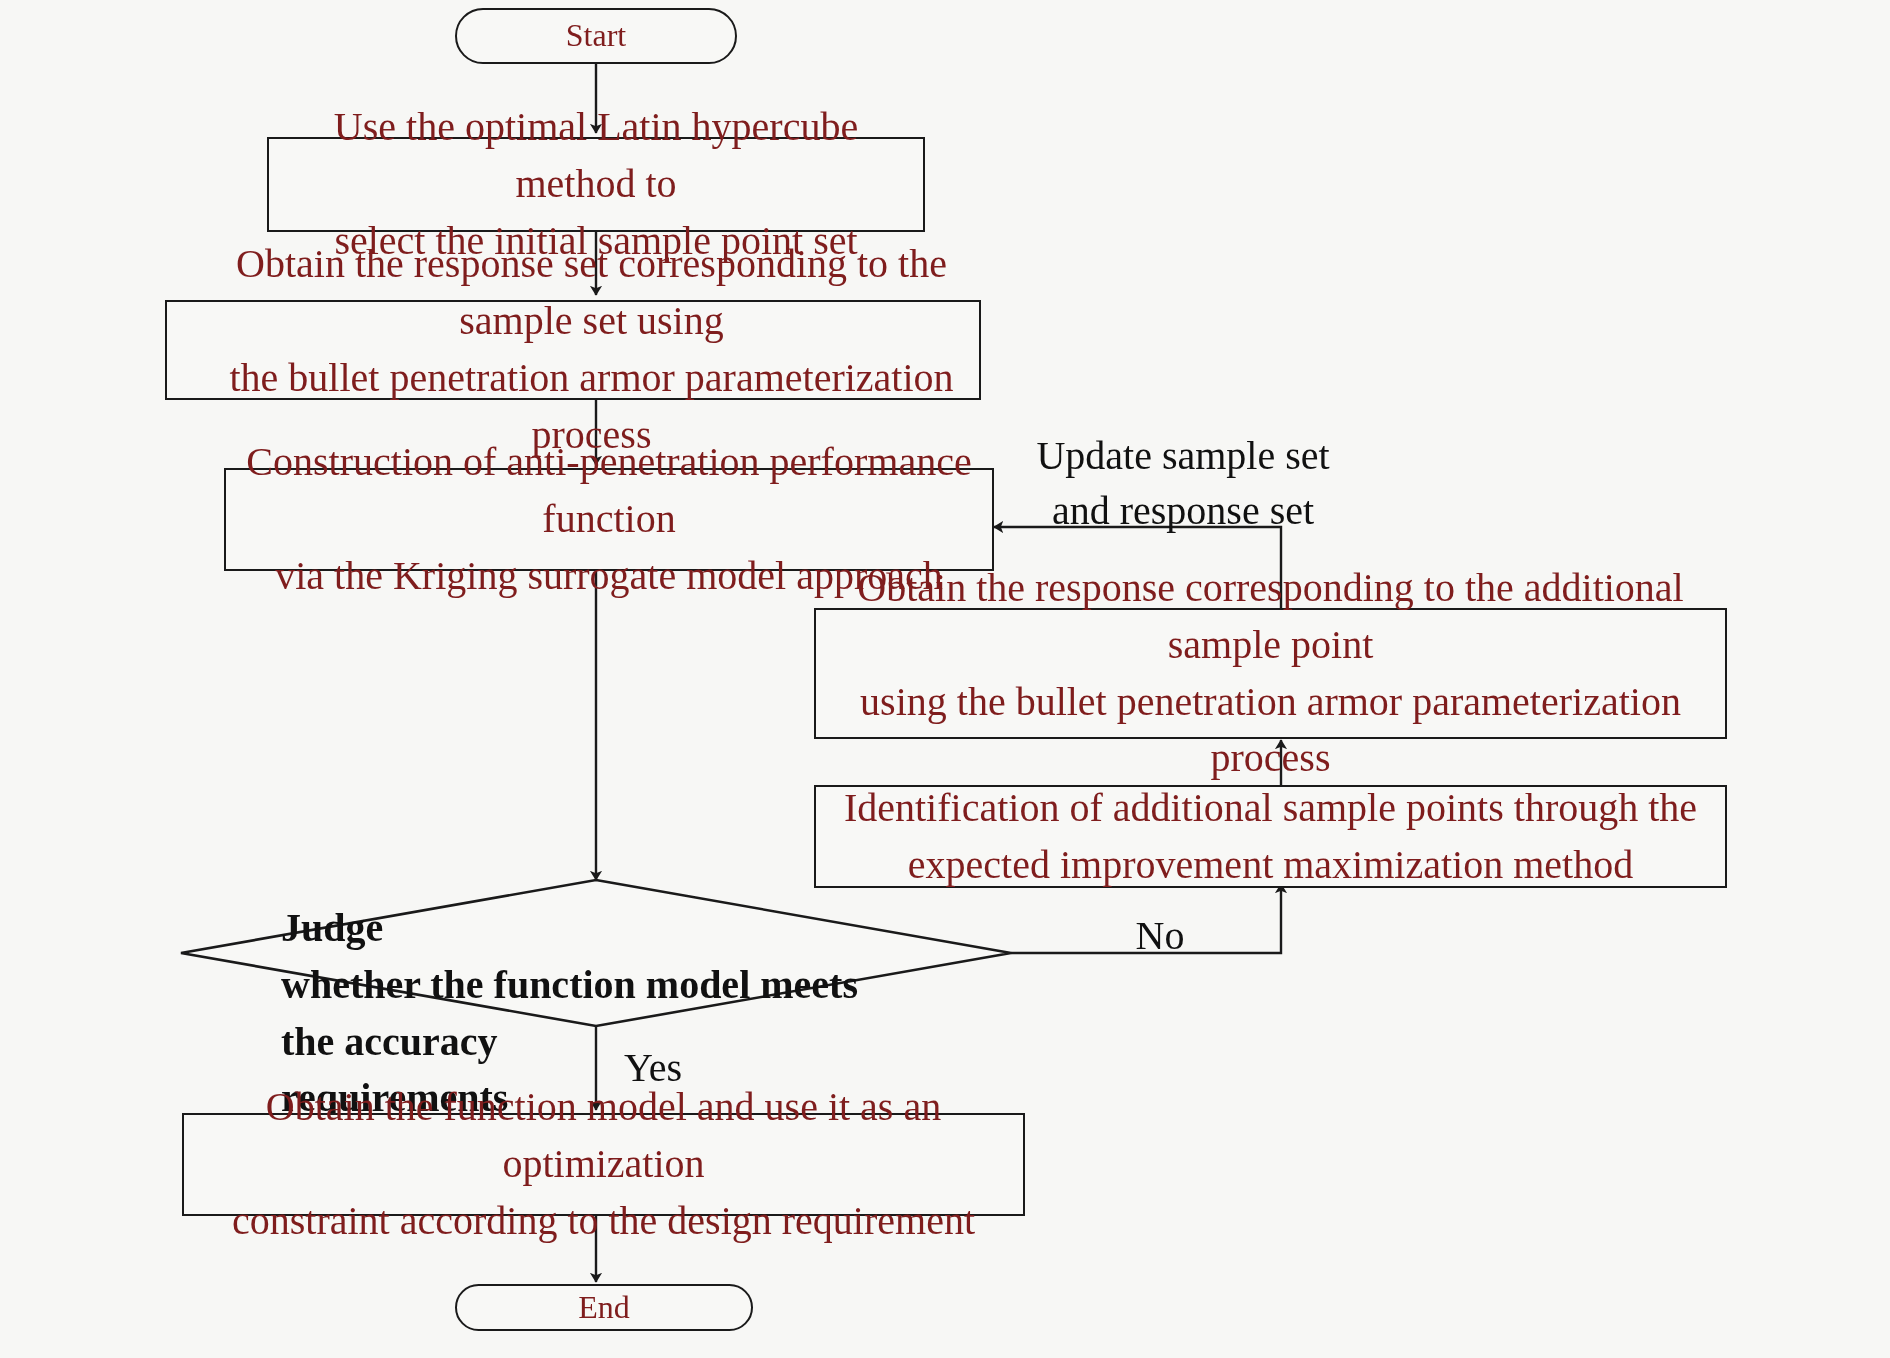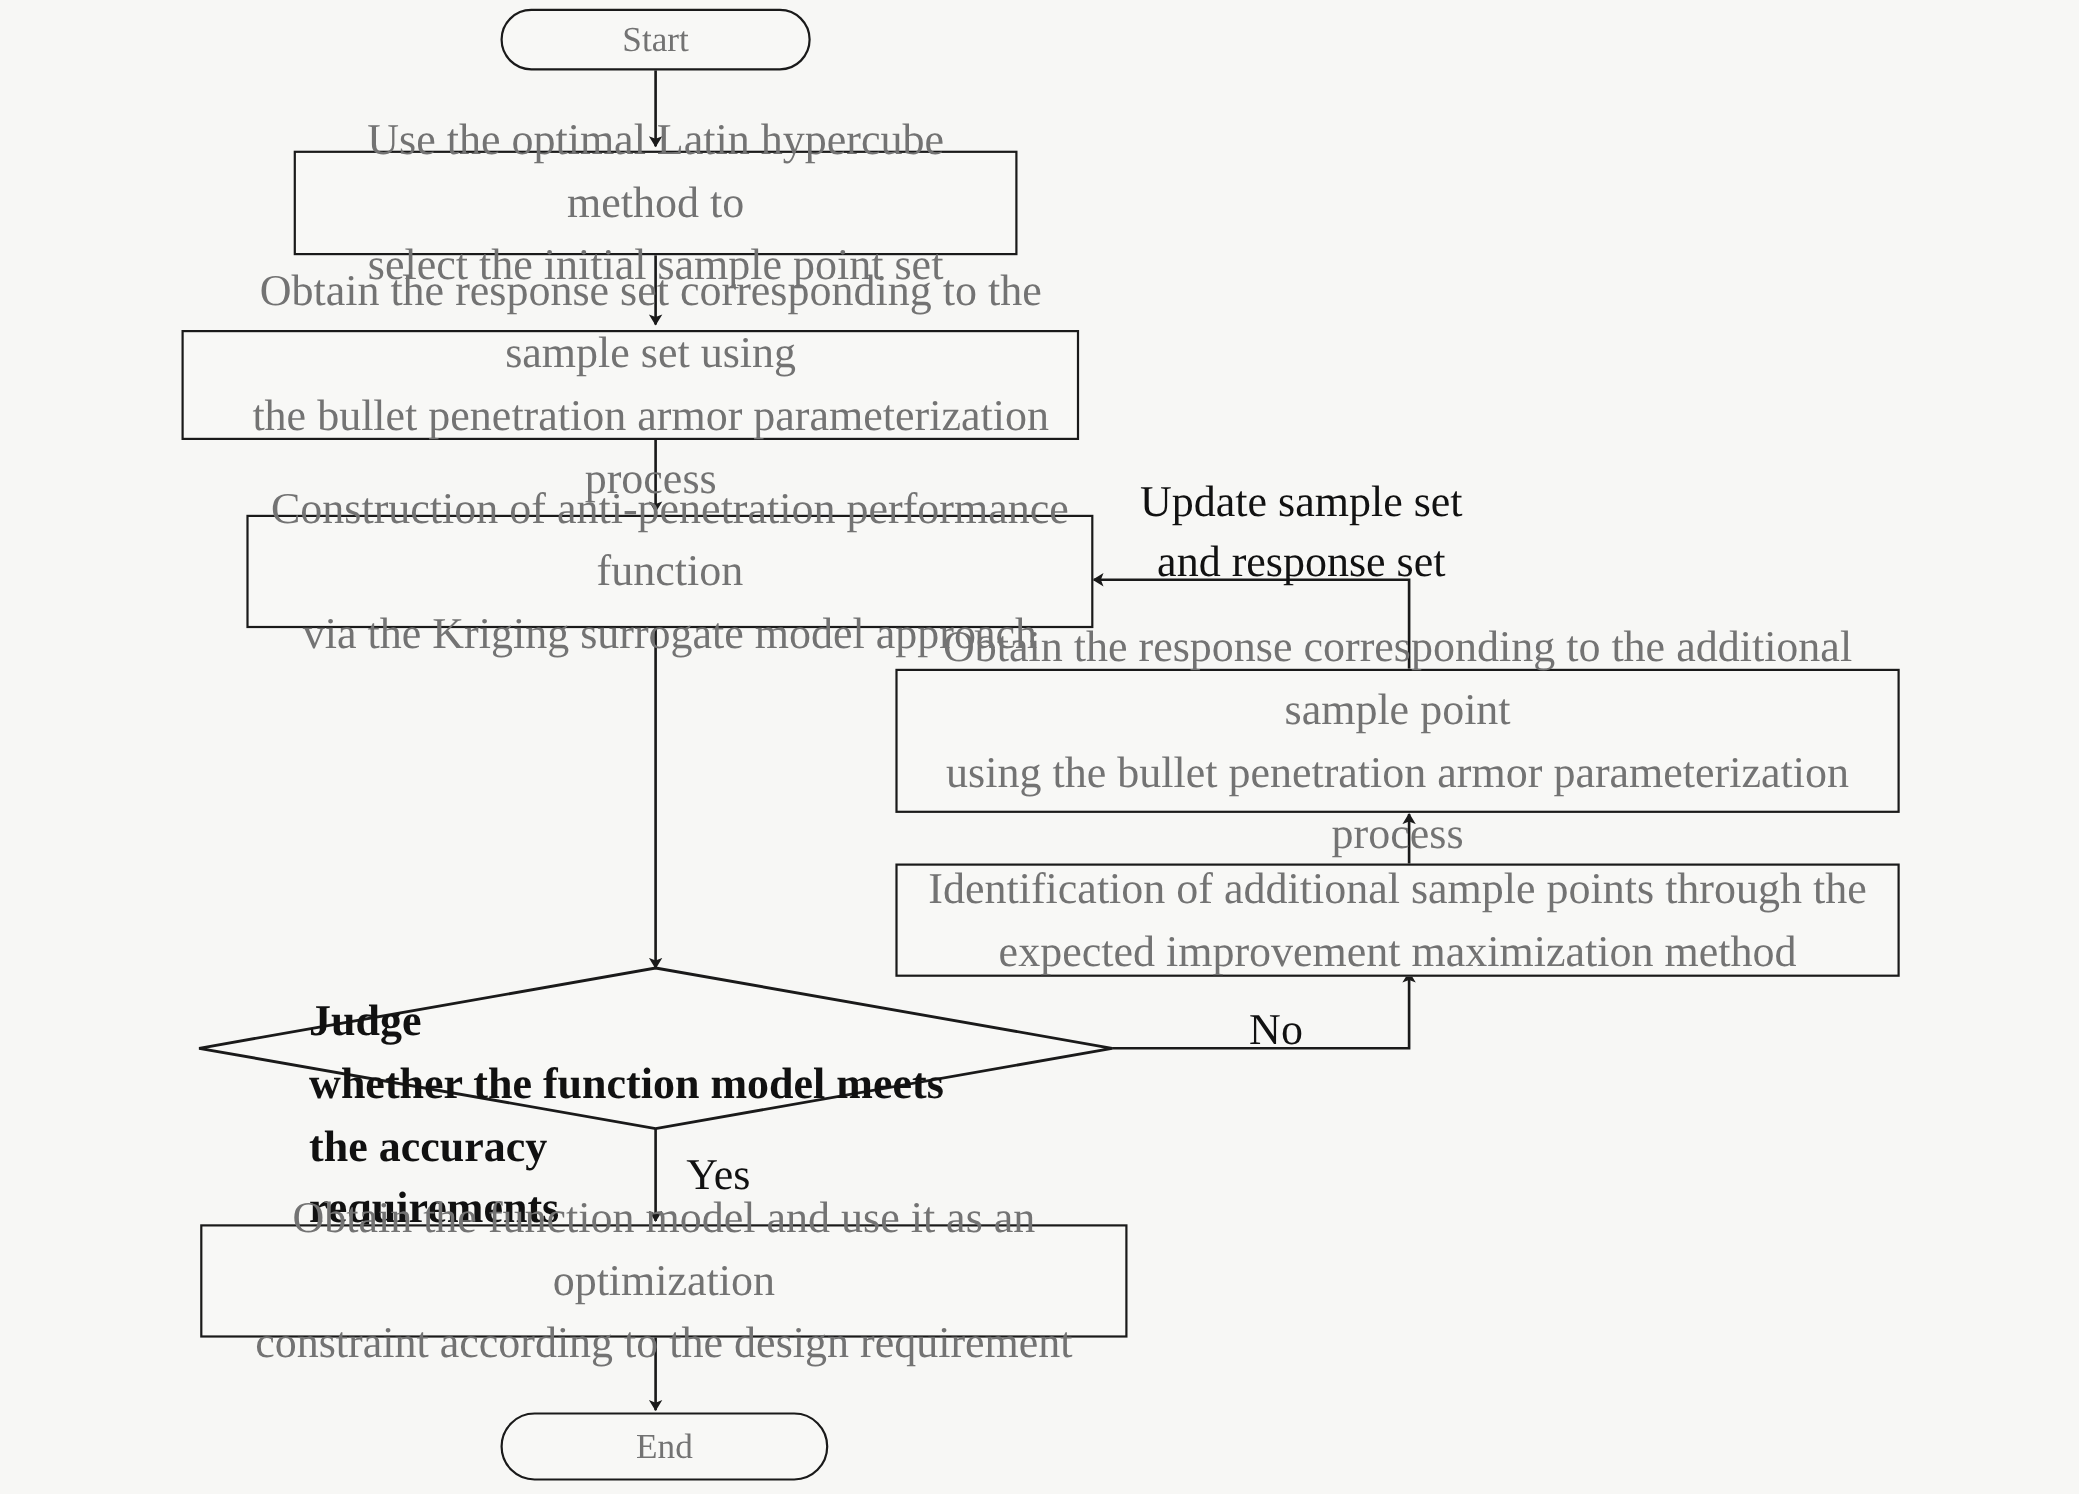--- a/index.html
+++ b/index.html
@@ -26,21 +26,21 @@
     pointer-events: none;
   }
   .node {
     position: absolute;
     box-sizing: border-box;
     display: flex;
     align-items: center;
     justify-content: center;
     text-align: center;
     background: #f8f8f6;
-    color: #737373;
+    color: #7f1d1d;
     line-height: 1.42;
   }
   .node.rect {
     border: 2.2px solid #1a1a1a;
   }
   .node.terminator {
     border: 2.4px solid #1a1a1a;
     border-radius: 34px;
   }
   .node-text {
@@ -132,21 +132,21 @@
   </svg>
   <div class="diamond-text fs-31" style="left:281px; top:900px; width:630px;">Judge
 whether the function model meets the accuracy
 requirements</div>
 
   <div class="node rect fs-31" style="left:182px; top:1113px; width:843px; height:103px;">
     <span class="node-text">Obtain the function model and use it as an optimization
 constraint according to the design requirement</span>
   </div>
 
-  <div class="node terminator fs-32" style="left:455px; top:1284px; width:298px; height:62px;">
+  <div class="node terminator fs-32" style="left:455px; top:1284px; width:298px; height:47px;">
     <span class="node-text">End</span>
   </div>
 
   <div class="edge-label fs-31" style="left:1018px; top:428px; width:330px;">Update sample set
 and response set</div>
 
   <div class="edge-label fs-31" style="left:1120px; top:908px; width:80px;">No</div>
 
   <div class="edge-label fs-31" style="left:613px; top:1040px; width:80px; text-align:center;">Yes</div>
 

